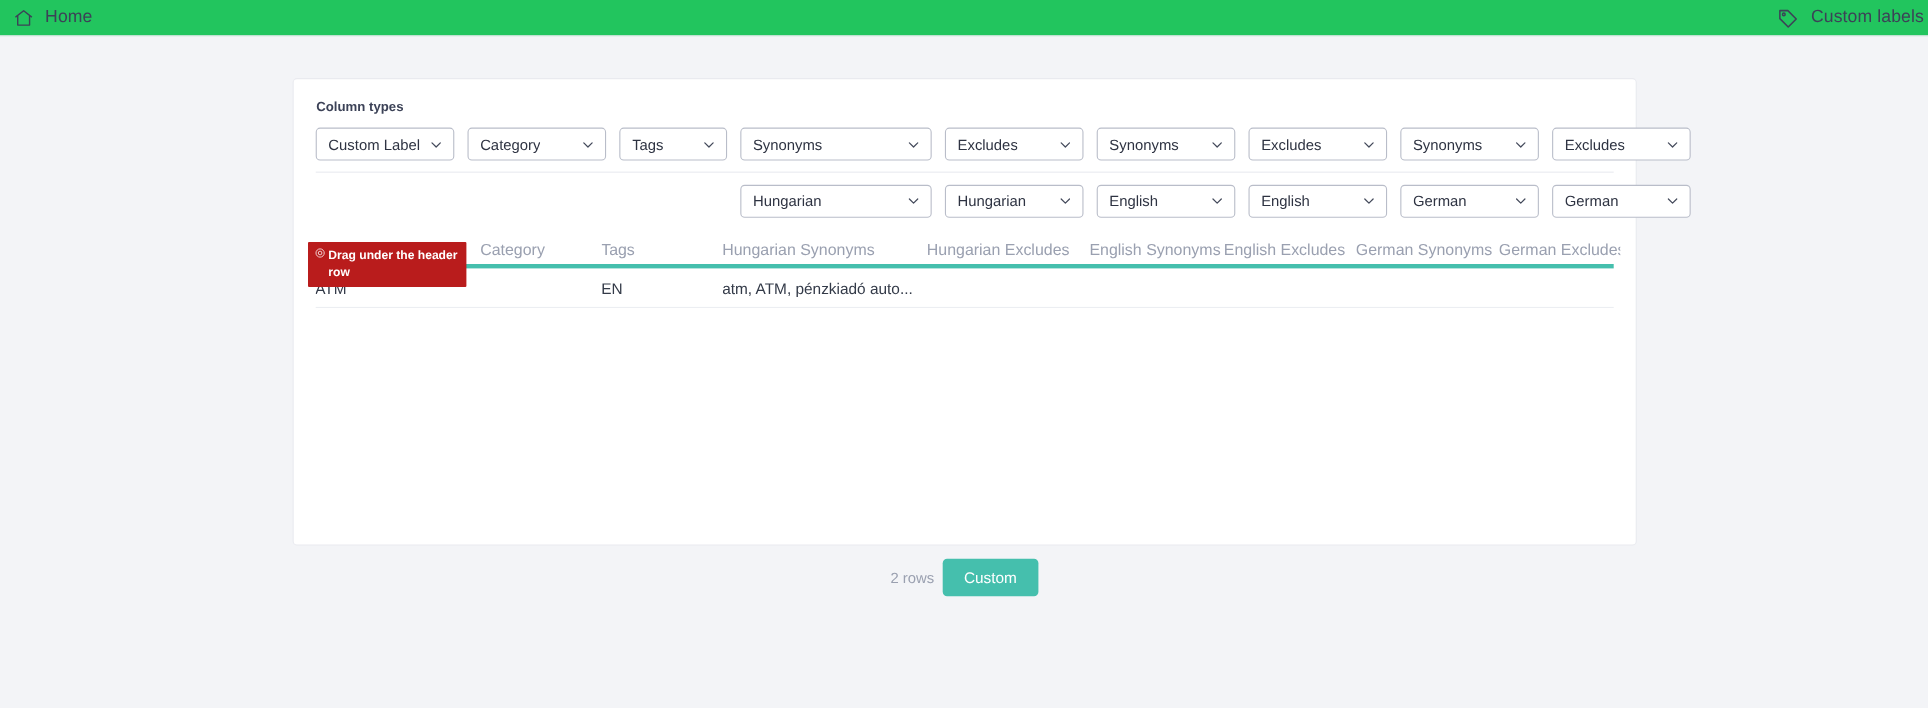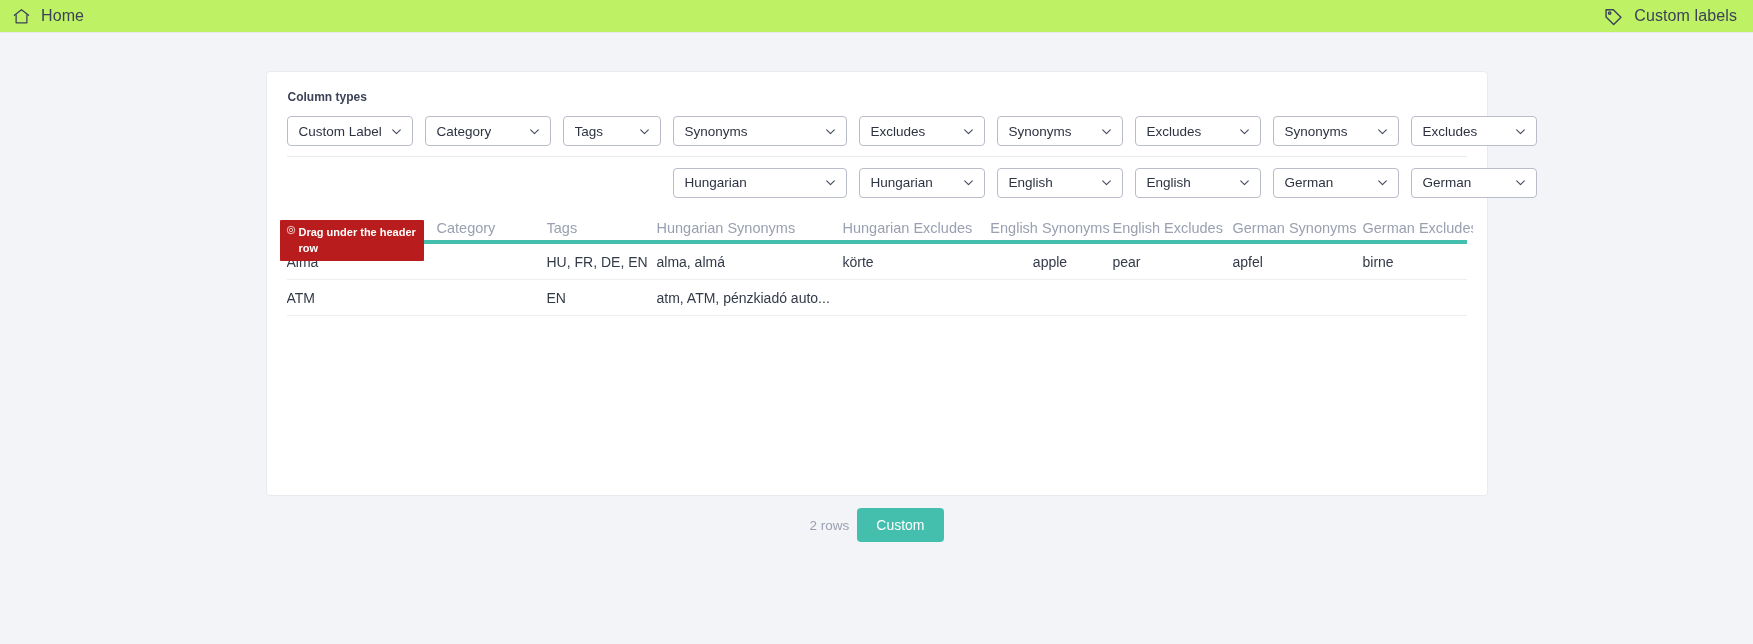--- a/index.html
+++ b/index.html
@@ -5,26 +5,26 @@
   * { box-sizing: border-box; margin: 0; padding: 0; }
   html, body {
     width: 1753px; height: 644px;
     background: #f3f4f7;
     font-family: "Liberation Sans", sans-serif;
     overflow: hidden;
   }
   
   .topbar {
     height: 33px;
-    background: #bef264;
+    background: #22c55e;
     border-bottom: 1px solid #e6e8ee;
     display: flex;
     align-items: center;
     justify-content: space-between;
-    padding: 0 16px 0 12px;
+    padding: 0 4px 0 12px;
   }
   .topbar-left, .topbar-right {
     display: flex; align-items: center; gap: 10px;
   }
   .topbar-label {
     font-size: 16px; color: #3c4257; letter-spacing: .1px;
   }
   .icon-svg { display: block; }
   
   .page {
@@ -354,31 +354,20 @@
             <div class="th w3">Hungarian Synonyms</div>
             <div class="th w4">Hungarian Excludes</div>
             <div class="th w5">English Synonyms</div>
             <div class="th w6">English Excludes</div>
             <div class="th w7">German Synonyms</div>
             <div class="th w8">German Excludes</div>
           </div>
         <div class="teal-bar"></div>
         <div id="table-body">
             <div class="trow">
-              <div class="td w0">Alma</div>
-              <div class="td w1"></div>
-              <div class="td w2">HU, FR, DE, EN</div>
-              <div class="td w3">alma, almá</div>
-              <div class="td w4">körte</div>
-              <div class="td w5">apple</div>
-              <div class="td w6">pear</div>
-              <div class="td w7">apfel</div>
-              <div class="td w8">birne</div>
-            </div>
-            <div class="trow">
               <div class="td w0">ATM</div>
               <div class="td w1"></div>
               <div class="td w2">EN</div>
               <div class="td w3">atm, ATM, pénzkiadó auto...</div>
               <div class="td w4"></div>
               <div class="td w5"></div>
               <div class="td w6"></div>
               <div class="td w7"></div>
               <div class="td w8"></div>
             </div>

